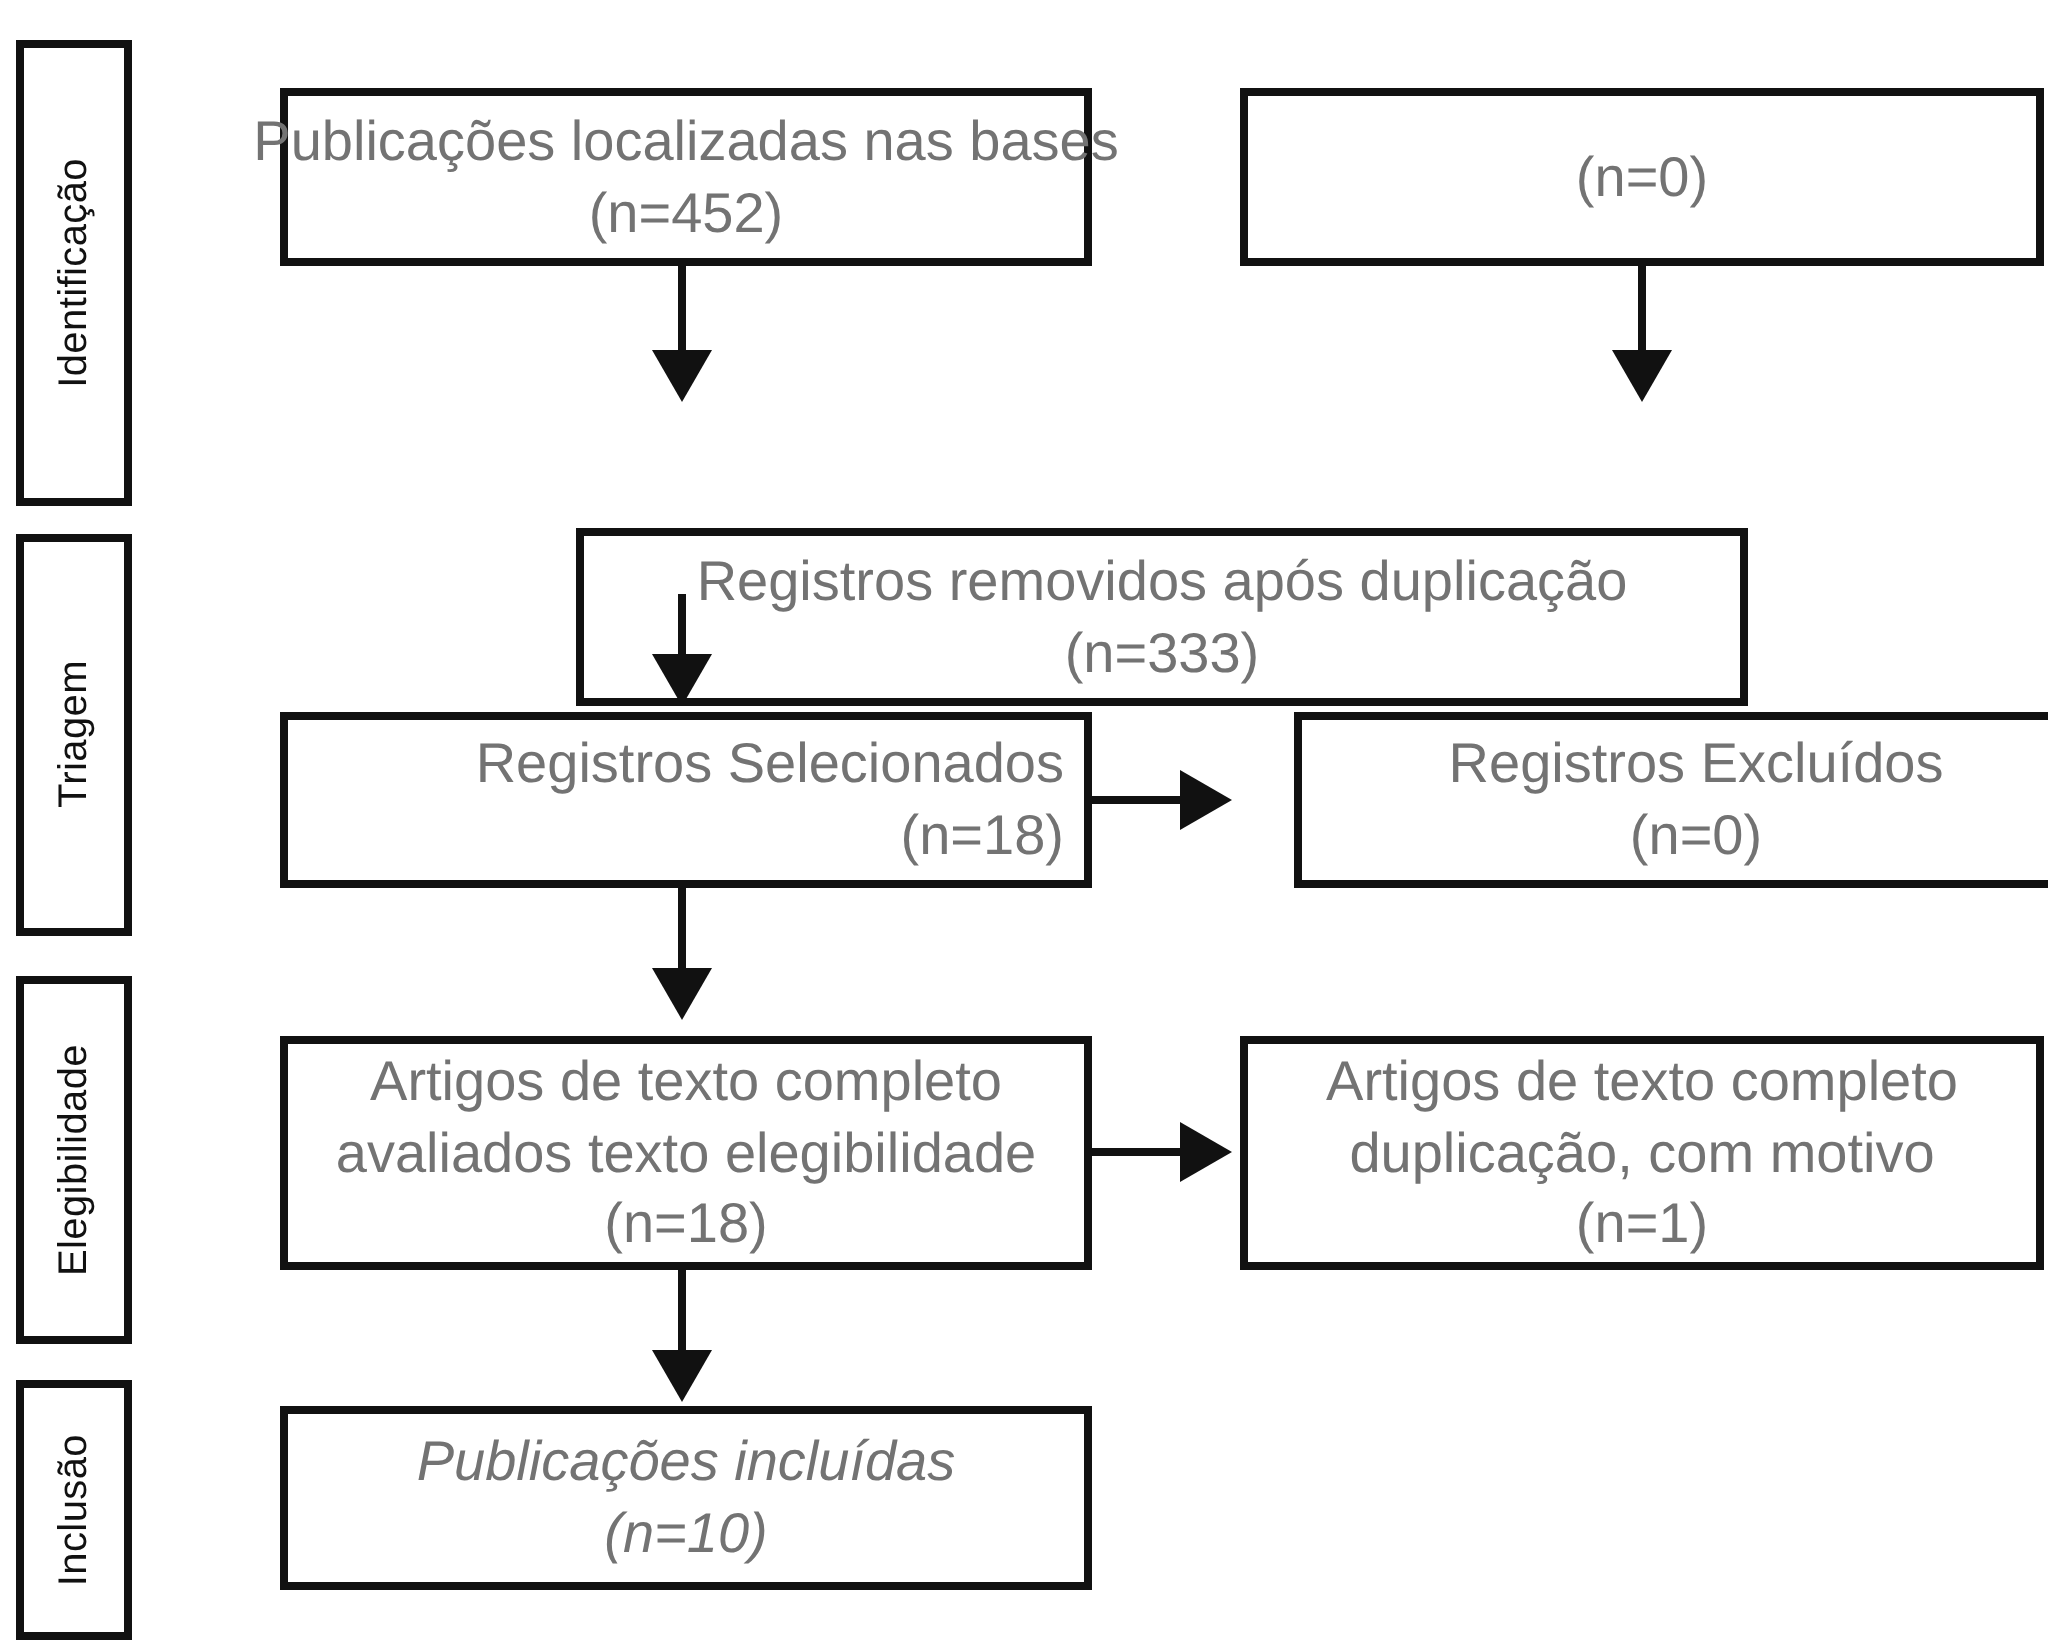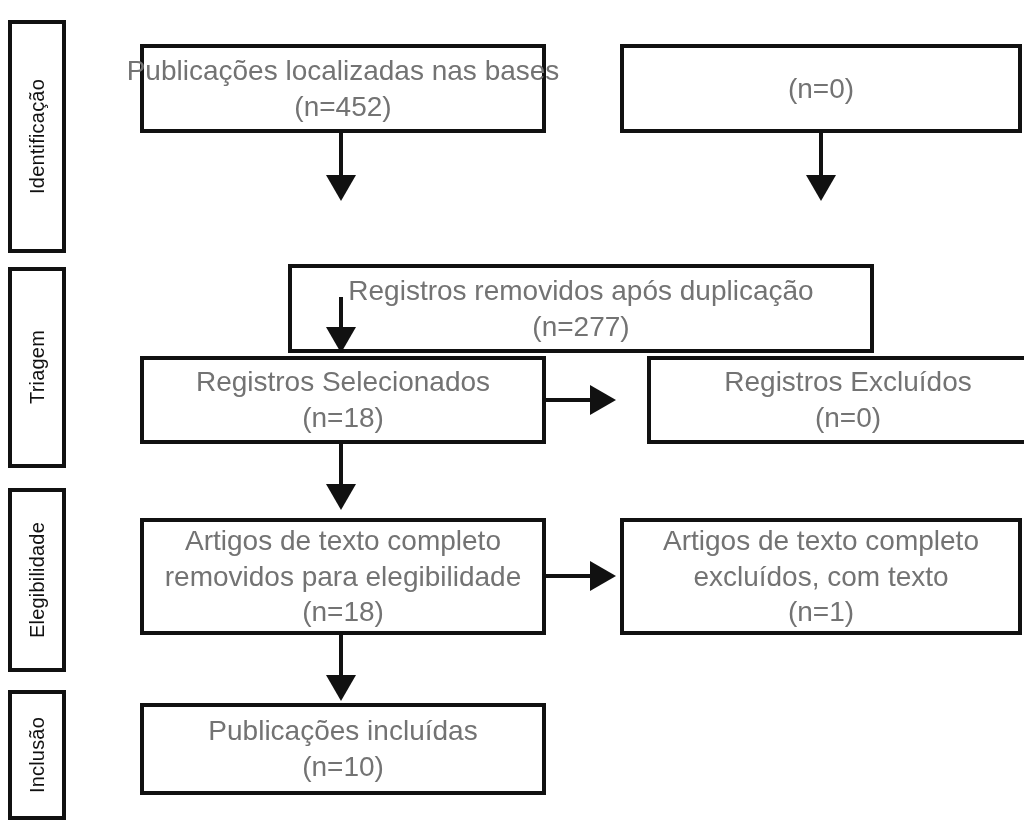--- a/index.html
+++ b/index.html
@@ -115,58 +115,58 @@
   </div>
 
   <div class="v-stem" style="left:339px; top:133px; height:44px;"></div>
   <div class="arrow-down" style="left:326px; top:175px;"></div>
 
   <div class="v-stem" style="left:819px; top:133px; height:44px;"></div>
   <div class="arrow-down" style="left:806px; top:175px;"></div>
 
   <div class="flow-box" style="left:288px; top:220px; width:586px; height:89px;margin-top:44px;">
     <span class="flow-line">Registros removidos após duplicação</span>
-    <span class="flow-line">(n=277)</span>
+    <span class="flow-line">(n=333)</span>
   </div>
 
   <div class="v-stem" style="left:339px; top:297px; height:32px;"></div>
   <div class="arrow-down" style="left:326px; top:327px;"></div>
 
-  <div class="flow-box" style="left:140px; top:356px; width:406px; height:88px;">
+  <div class="flow-box" style="left:140px; top:356px; width:406px; height:88px;align-items:flex-end;">
     <span class="flow-line">Registros Selecionados</span>
     <span class="flow-line">(n=18)</span>
   </div>
 
   <div class="flow-box" style="left:620px; top:356px; width:402px; height:88px;margin-left:27px;">
     <span class="flow-line">Registros Excluídos</span>
     <span class="flow-line">(n=0)</span>
   </div>
 
   <div class="h-stem" style="left:546px; top:398px; width:46px;"></div>
   <div class="arrow-right" style="left:590px; top:385px;"></div>
 
   <div class="v-stem" style="left:339px; top:444px; height:42px;"></div>
   <div class="arrow-down" style="left:326px; top:484px;"></div>
 
   <div class="flow-box" style="left:140px; top:518px; width:406px; height:117px;">
     <span class="flow-line">Artigos de texto completo</span>
-    <span class="flow-line">removidos para elegibilidade</span>
+    <span class="flow-line">avaliados texto elegibilidade</span>
     <span class="flow-line">(n=18)</span>
   </div>
 
   <div class="flow-box" style="left:620px; top:518px; width:402px; height:117px;">
     <span class="flow-line">Artigos de texto completo</span>
-    <span class="flow-line">excluídos, com texto</span>
+    <span class="flow-line">duplicação, com motivo</span>
     <span class="flow-line">(n=1)</span>
   </div>
 
   <div class="h-stem" style="left:546px; top:574px; width:46px;"></div>
   <div class="arrow-right" style="left:590px; top:561px;"></div>
 
   <div class="v-stem" style="left:339px; top:635px; height:42px;"></div>
   <div class="arrow-down" style="left:326px; top:675px;"></div>
 
-  <div class="flow-box" style="left:140px; top:703px; width:406px; height:92px;">
+  <div class="flow-box" style="left:140px; top:703px; width:406px; height:92px;font-style:italic;">
     <span class="flow-line">Publicações incluídas</span>
     <span class="flow-line">(n=10)</span>
   </div>
 
 </div>
 
 </body></html>

